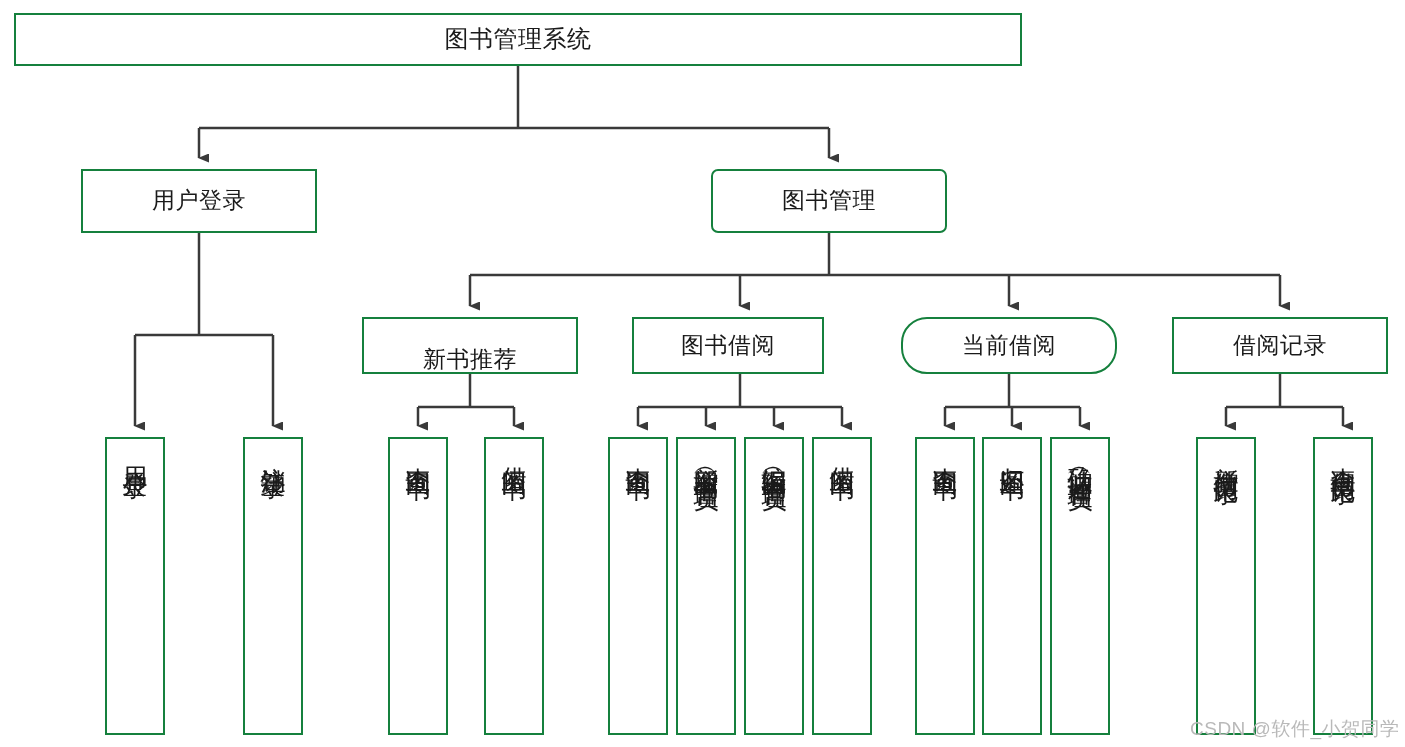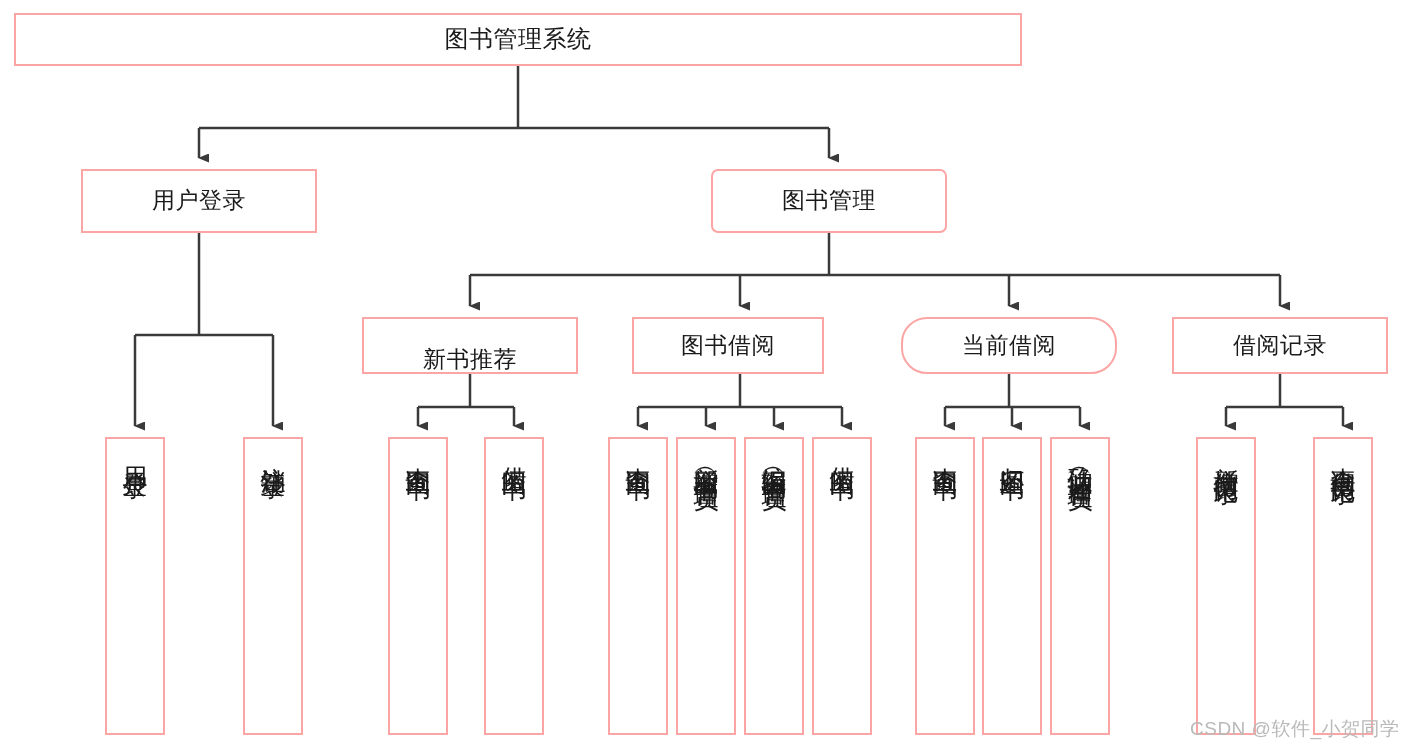--- a/index.html
+++ b/index.html
@@ -23,21 +23,21 @@
     left: 0;
     top: 0;
     width: 1405px;
     height: 747px;
     pointer-events: none;
   }
   .node {
     position: absolute;
     box-sizing: border-box;
     background: #ffffff;
-    border: 2px solid #fca5a5;
+    border: 2px solid #15803d;
     display: flex;
     align-items: center;
     justify-content: center;
     color: #1a1a1a;
     z-index: 2;
   }
   .node-label {
     display: block;
     text-align: center;
     line-height: 1.04;

